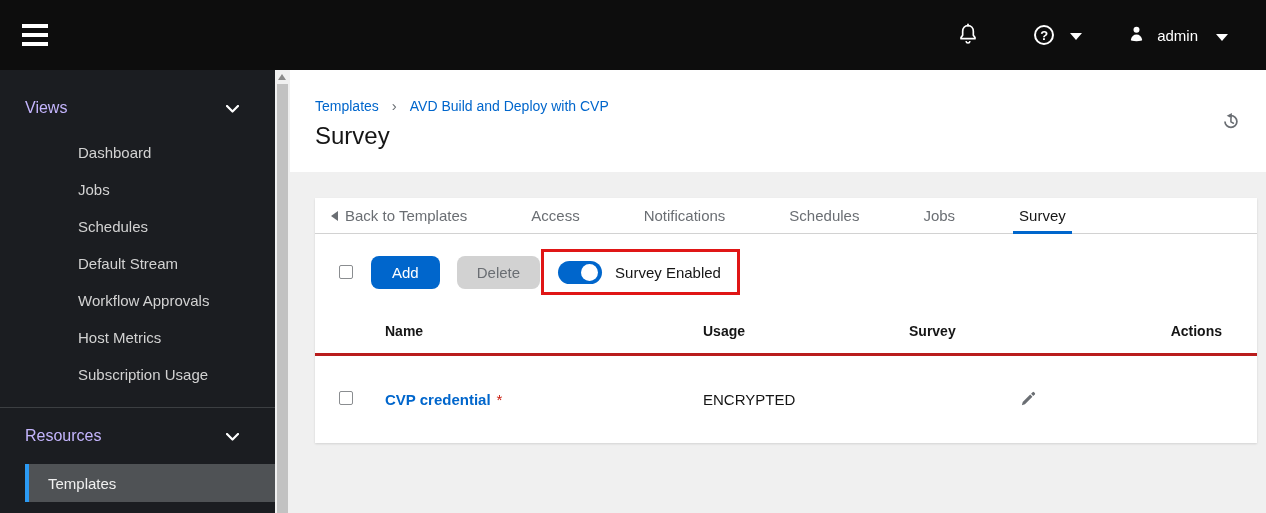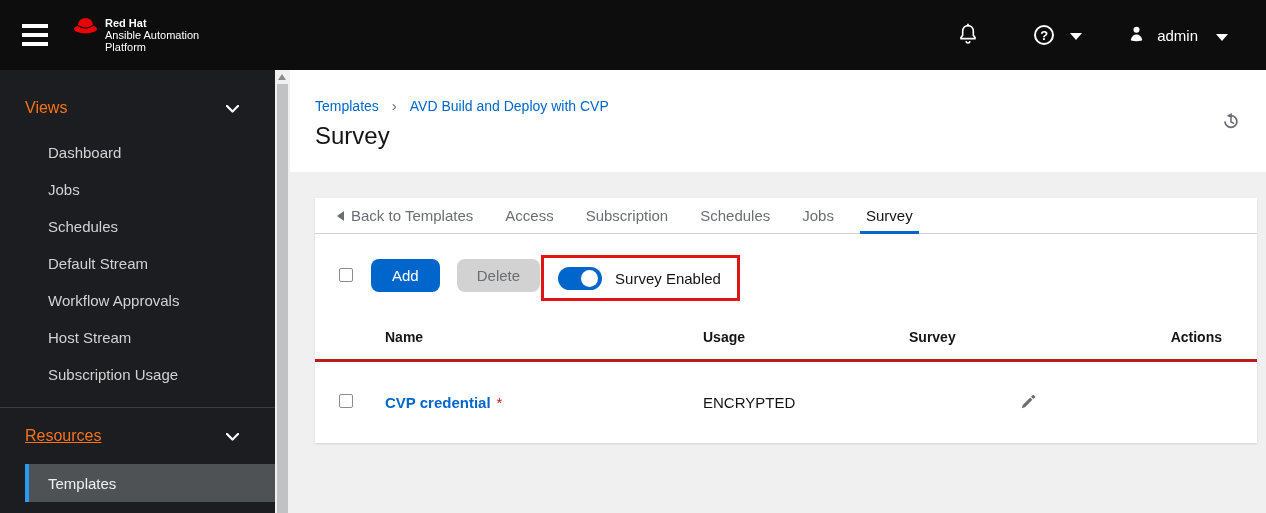--- a/index.html
+++ b/index.html
@@ -32,27 +32,27 @@
   .user-btn .uname { margin-left:11px; }
   .user-btn .caret-down { margin-left:18px; }
 
   
   .main { display:flex; height:443px; }
 
   
   .sidebar { width:275px; background:#1b1d21; padding-top:16px; flex-shrink:0; }
   .nav-group-header {
     height:44px; display:flex; align-items:center; justify-content:space-between;
-    padding:0 36px 0 25px; color:#f97316; font-size:16px; cursor:pointer;
-  }
-  .nav-group-header.resources { height:56px;text-decoration:underline; }
+    padding:0 36px 0 25px; color:#c4b5fd; font-size:16px; cursor:pointer;
+  }
+  .nav-group-header.resources { height:56px; }
   .nav-list { margin-top:4px; }
   .nav-item {
     height:37px; display:flex; align-items:center; padding-left:48px;
-    color:#d2d2d2; font-size:15px; cursor:pointer;
+    color:#d2d2d2; font-size:15px; cursor:pointer;margin-left:30px;
   }
   .nav-divider { margin-top:14px; border-top:1px solid #3c3f42; }
   .nav-item.active {
     margin-left:25px; padding-left:19px; background:#4f5255; color:#f0f0f0;
     border-left:4px solid #2b9af3; height:38px;
   }
 
   
   .scrollbar { width:15px; background:#f0f0f0; position:relative; flex-shrink:0; }
   .scroll-arrow {
@@ -67,41 +67,41 @@
   .breadcrumb { display:flex; align-items:center; font-size:14px; }
   .crumb { color:#0066cc; text-decoration:none; cursor:pointer; }
   .crumb-sep { color:#6a6e73; margin:0 13px; font-size:15px; }
   .page-title { font-size:24px; font-weight:400; color:#151515; margin-top:8px; }
   .history-btn { position:absolute; right:26px; top:42px; background:none; border:none; cursor:pointer; }
 
   
   .card { margin:26px 9px 0 25px; background:#fff; height:245px; box-shadow:0 1px 2px rgba(3,3,3,0.12); display:flex; flex-direction:column; }
 
   
-  .tabs { display:flex; align-items:stretch; height:36px; border-bottom:1px solid #d2d2d2; padding-left:6px; flex-shrink:0; }
+  .tabs { display:flex; align-items:stretch; height:36px; border-bottom:1px solid #d2d2d2; flex-shrink:0;gap:32px; }
   .tab {
     padding:0 16px; display:flex; align-items:center; font-size:15px; color:#6a6e73;
     cursor:pointer; position:relative; white-space:nowrap;
   }
   .tab .back-caret { margin-right:7px; display:flex; }
   .tab.active { color:#151515; }
   .tab.active::after { content:""; position:absolute; left:10px; right:10px; bottom:-1px; height:3px; background:#0066cc; }
 
   
   .toolbar { display:flex; align-items:center; padding:15px 0 14px 24px; flex-shrink:0; }
   input[type="checkbox"] {
     appearance:none; -webkit-appearance:none; width:14px; height:14px; background:#fff;
     border:1px solid #8a8d90; border-radius:2px; cursor:pointer;
   }
   .btn { border:none; border-radius:8px; font-size:15px; font-family:inherit; cursor:pointer; padding:8px 21px; }
   .btn-add { background:#0066cc; color:#fff; margin-left:18px; }
   .btn-delete { background:#d2d2d2; color:#6a6e73; margin-left:17px; padding:8px 20px; cursor:default; }
   .annotation-box {
     margin-left:1px; border:3px solid #e01616; height:46px;
-    display:flex; align-items:center; padding:0 16px 0 14px;margin-top:6px;
+    display:flex; align-items:center; padding:0 16px 0 14px;
   }
   .toggle { width:44px; height:23px; border-radius:12px; background:#0066cc; position:relative; border:none; cursor:pointer; flex-shrink:0; }
   .toggle-knob { position:absolute; top:3px; right:4px; width:17px; height:17px; border-radius:50%; background:#fff; }
   .toggle-label { margin-left:13px; font-size:15px; color:#151515; white-space:nowrap; }
 
   
   .thead, .trow { display:grid; grid-template-columns:70px 318px 206px 1fr 110px; align-items:center; }
   .thead { height:47px; border-bottom:3px solid #b91c1c; font-size:14px; font-weight:bold; flex-shrink:0; }
   .th-actions { text-align:right; padding-right:35px; }
   .trow { flex:1; font-size:15px; }
@@ -114,33 +114,20 @@
 <body>
 
 <div id="app">
 
   <header class="masthead">
     <button class="hamburger">
       <span></span>
         <span></span>
         <span></span>
     </button>
-    <div class="brand">
-      <span>
-        <svg width="25" height="19" viewBox="0 0 24 18">
-          <path d="M12 1 C7.5 1 5.1 3.4 4.7 8.1 L3 9 C1.6 9.8 1 10.6 1 11.4 C1 13.7 5.9 15.6 12 15.6 C18.1 15.6 23 13.7 23 11.4 C23 10.6 22.4 9.8 21 9 L19.3 8.1 C18.9 3.4 16.5 1 12 1 Z" fill="#ee0000"></path>
-          <path d="M4.7 8.1 C7.1 9.7 9.5 10.5 12 10.5 C14.5 10.5 16.9 9.7 19.3 8.1" fill="none" stroke="#0d0d0d" stroke-width="1.1"></path>
-        </svg>
-      </span>
-      <div class="brand-text">
-        <div class="b1">Red Hat</div>
-        <div>Ansible Automation</div>
-        <div>Platform</div>
-      </div>
-    </div>
     <div class="mast-right">
       <button class="icon-btn bell-btn">
         <span>
           <svg width="20" height="22" viewBox="0 0 24 26" fill="none" stroke="#fff" stroke-width="2" stroke-linejoin="round">
             <path d="M12 3 C8 3 5.6 6 5.6 9.8 V14.5 L3.6 17.3 V18.6 H20.4 V17.3 L18.4 14.5 V9.8 C18.4 6 16 3 12 3 Z"></path>
             <path d="M9.6 21.5 C9.9 23 10.8 23.8 12 23.8 C13.2 23.8 14.1 23 14.4 21.5"></path>
             <path d="M12 3 V1.4" stroke-linecap="round"></path>
           </svg>
         </span>
       </button>
@@ -179,21 +166,21 @@
               <path d="M1 1 L6.5 6.5 L12 1" stroke="#fff" stroke-width="2.2" fill="none" stroke-linecap="round" stroke-linejoin="round"></path>
             </svg>
         </span>
       </div>
       <div class="nav-list">
         <div class="nav-item">Dashboard</div>
         <div class="nav-item">Jobs</div>
         <div class="nav-item">Schedules</div>
         <div class="nav-item">Default Stream</div>
         <div class="nav-item">Workflow Approvals</div>
-        <div class="nav-item">Host Stream</div>
+        <div class="nav-item">Host Metrics</div>
         <div class="nav-item">Subscription Usage</div>
       </div>
       <div class="nav-divider"></div>
       <div class="nav-group-header resources">
         <span>Resources</span>
         <span>
           <svg width="13" height="8" viewBox="0 0 13 8">
               <path d="M1 1 L6.5 6.5 L12 1" stroke="#fff" stroke-width="2.2" fill="none" stroke-linecap="round" stroke-linejoin="round"></path>
             </svg>
         </span>
@@ -233,21 +220,21 @@
               <svg width="7" height="10" viewBox="0 0 7 10">
                   <path d="M7 0 L0 5 L7 10 Z" fill="#6a6e73"></path>
                 </svg>
             </span>
             <span>Back to Templates</span>
           </div>
           <div class="tab">
               <span>Access</span>
             </div>
           <div class="tab">
-              <span>Subscription</span>
+              <span>Notifications</span>
             </div>
           <div class="tab">
               <span>Schedules</span>
             </div>
           <div class="tab">
               <span>Jobs</span>
             </div>
           <div class="tab active">
               <span>Survey</span>
             </div>

